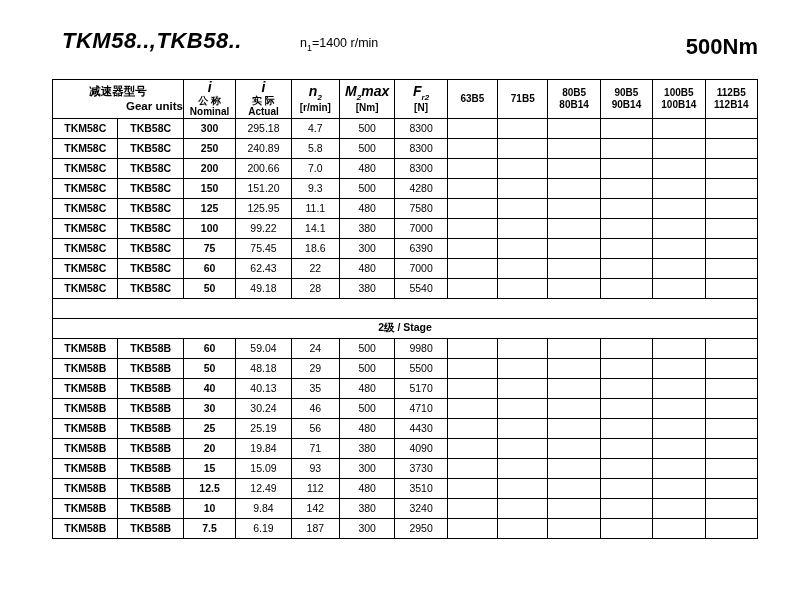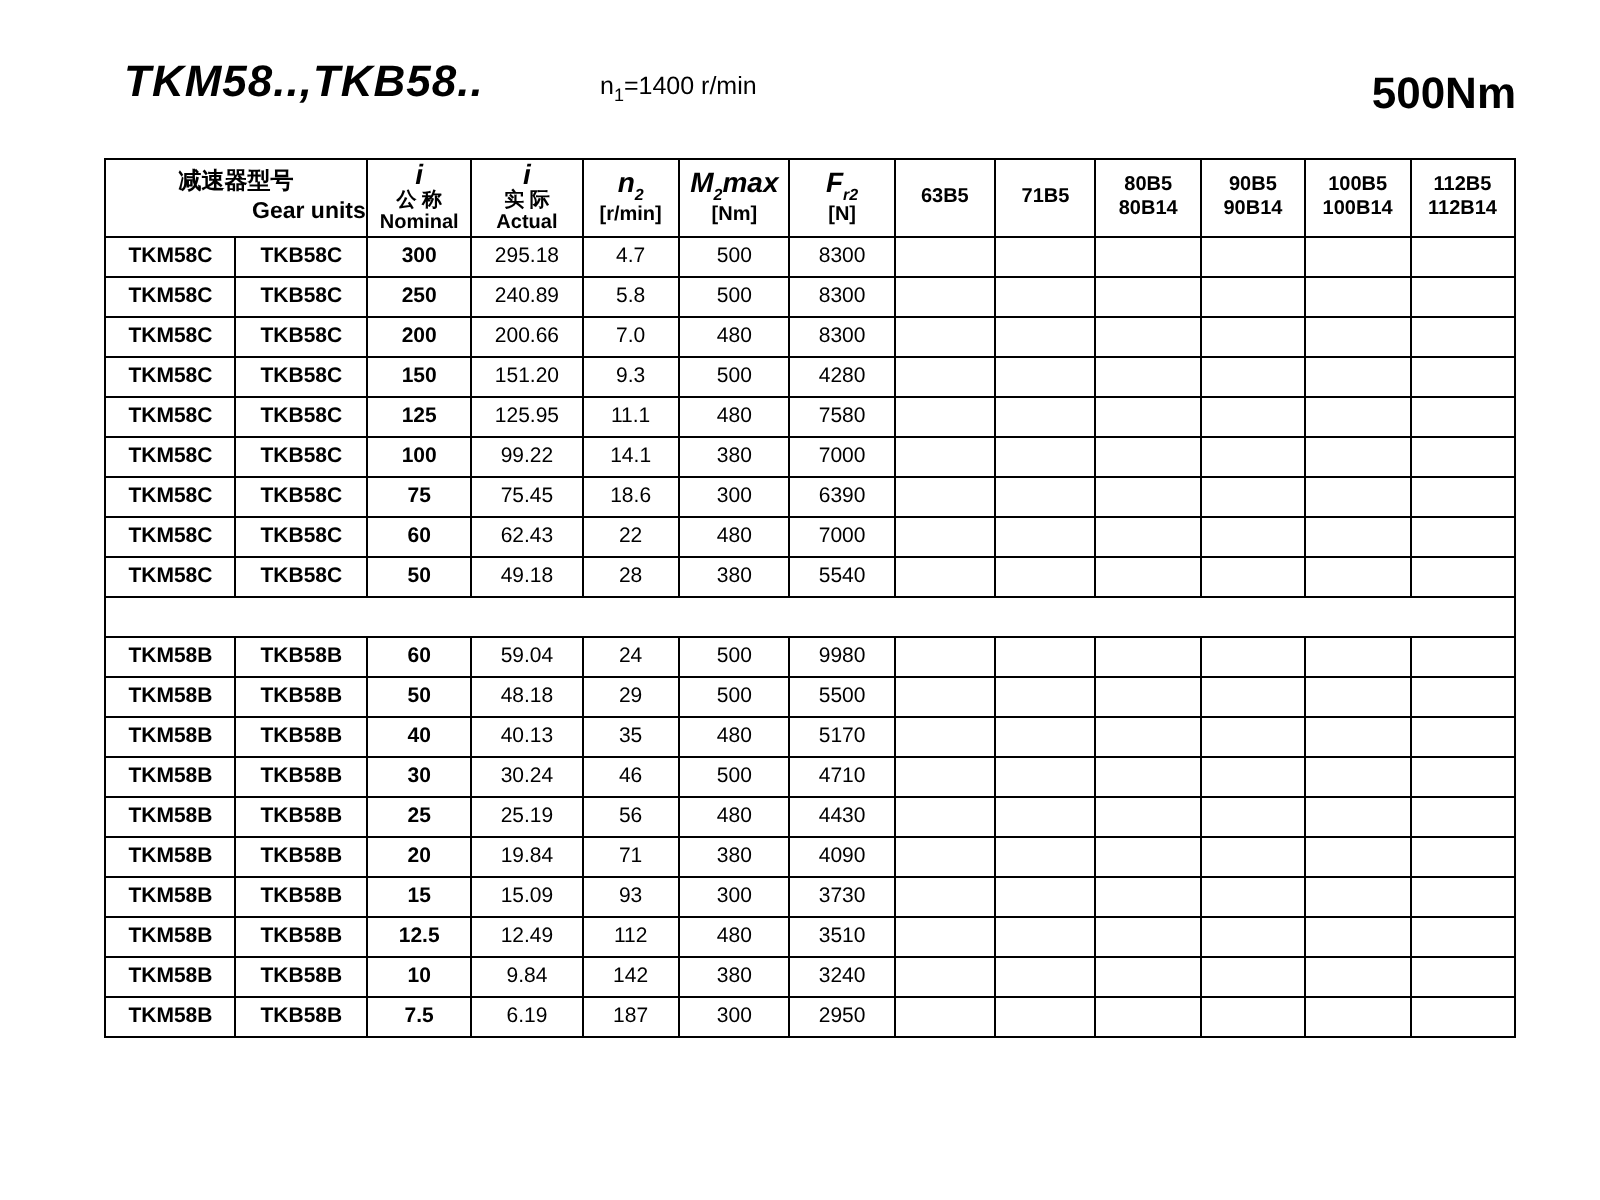--- a/index.html
+++ b/index.html
@@ -363,20 +363,23 @@
           <td class="empty"></td>
           <td class="empty"></td>
           <td class="empty"></td>
           <td class="empty"></td>
           <td class="empty"></td>
           <td class="empty"></td>
         </tr>
         <tr class="spacer-row">
           <td colspan="13"></td>
         </tr>
+        <tr class="stage-row">
+          <td colspan="13">2级 / Stage</td>
+        </tr>
         <tr>
           <td class="model">TKM58B</td>
           <td class="model">TKB58B</td>
           <td class="nominal">60</td>
           <td class="val">59.04</td>
           <td class="val">24</td>
           <td class="val">500</td>
           <td class="val">9980</td>
           <td class="empty"></td>
           <td class="empty"></td>

